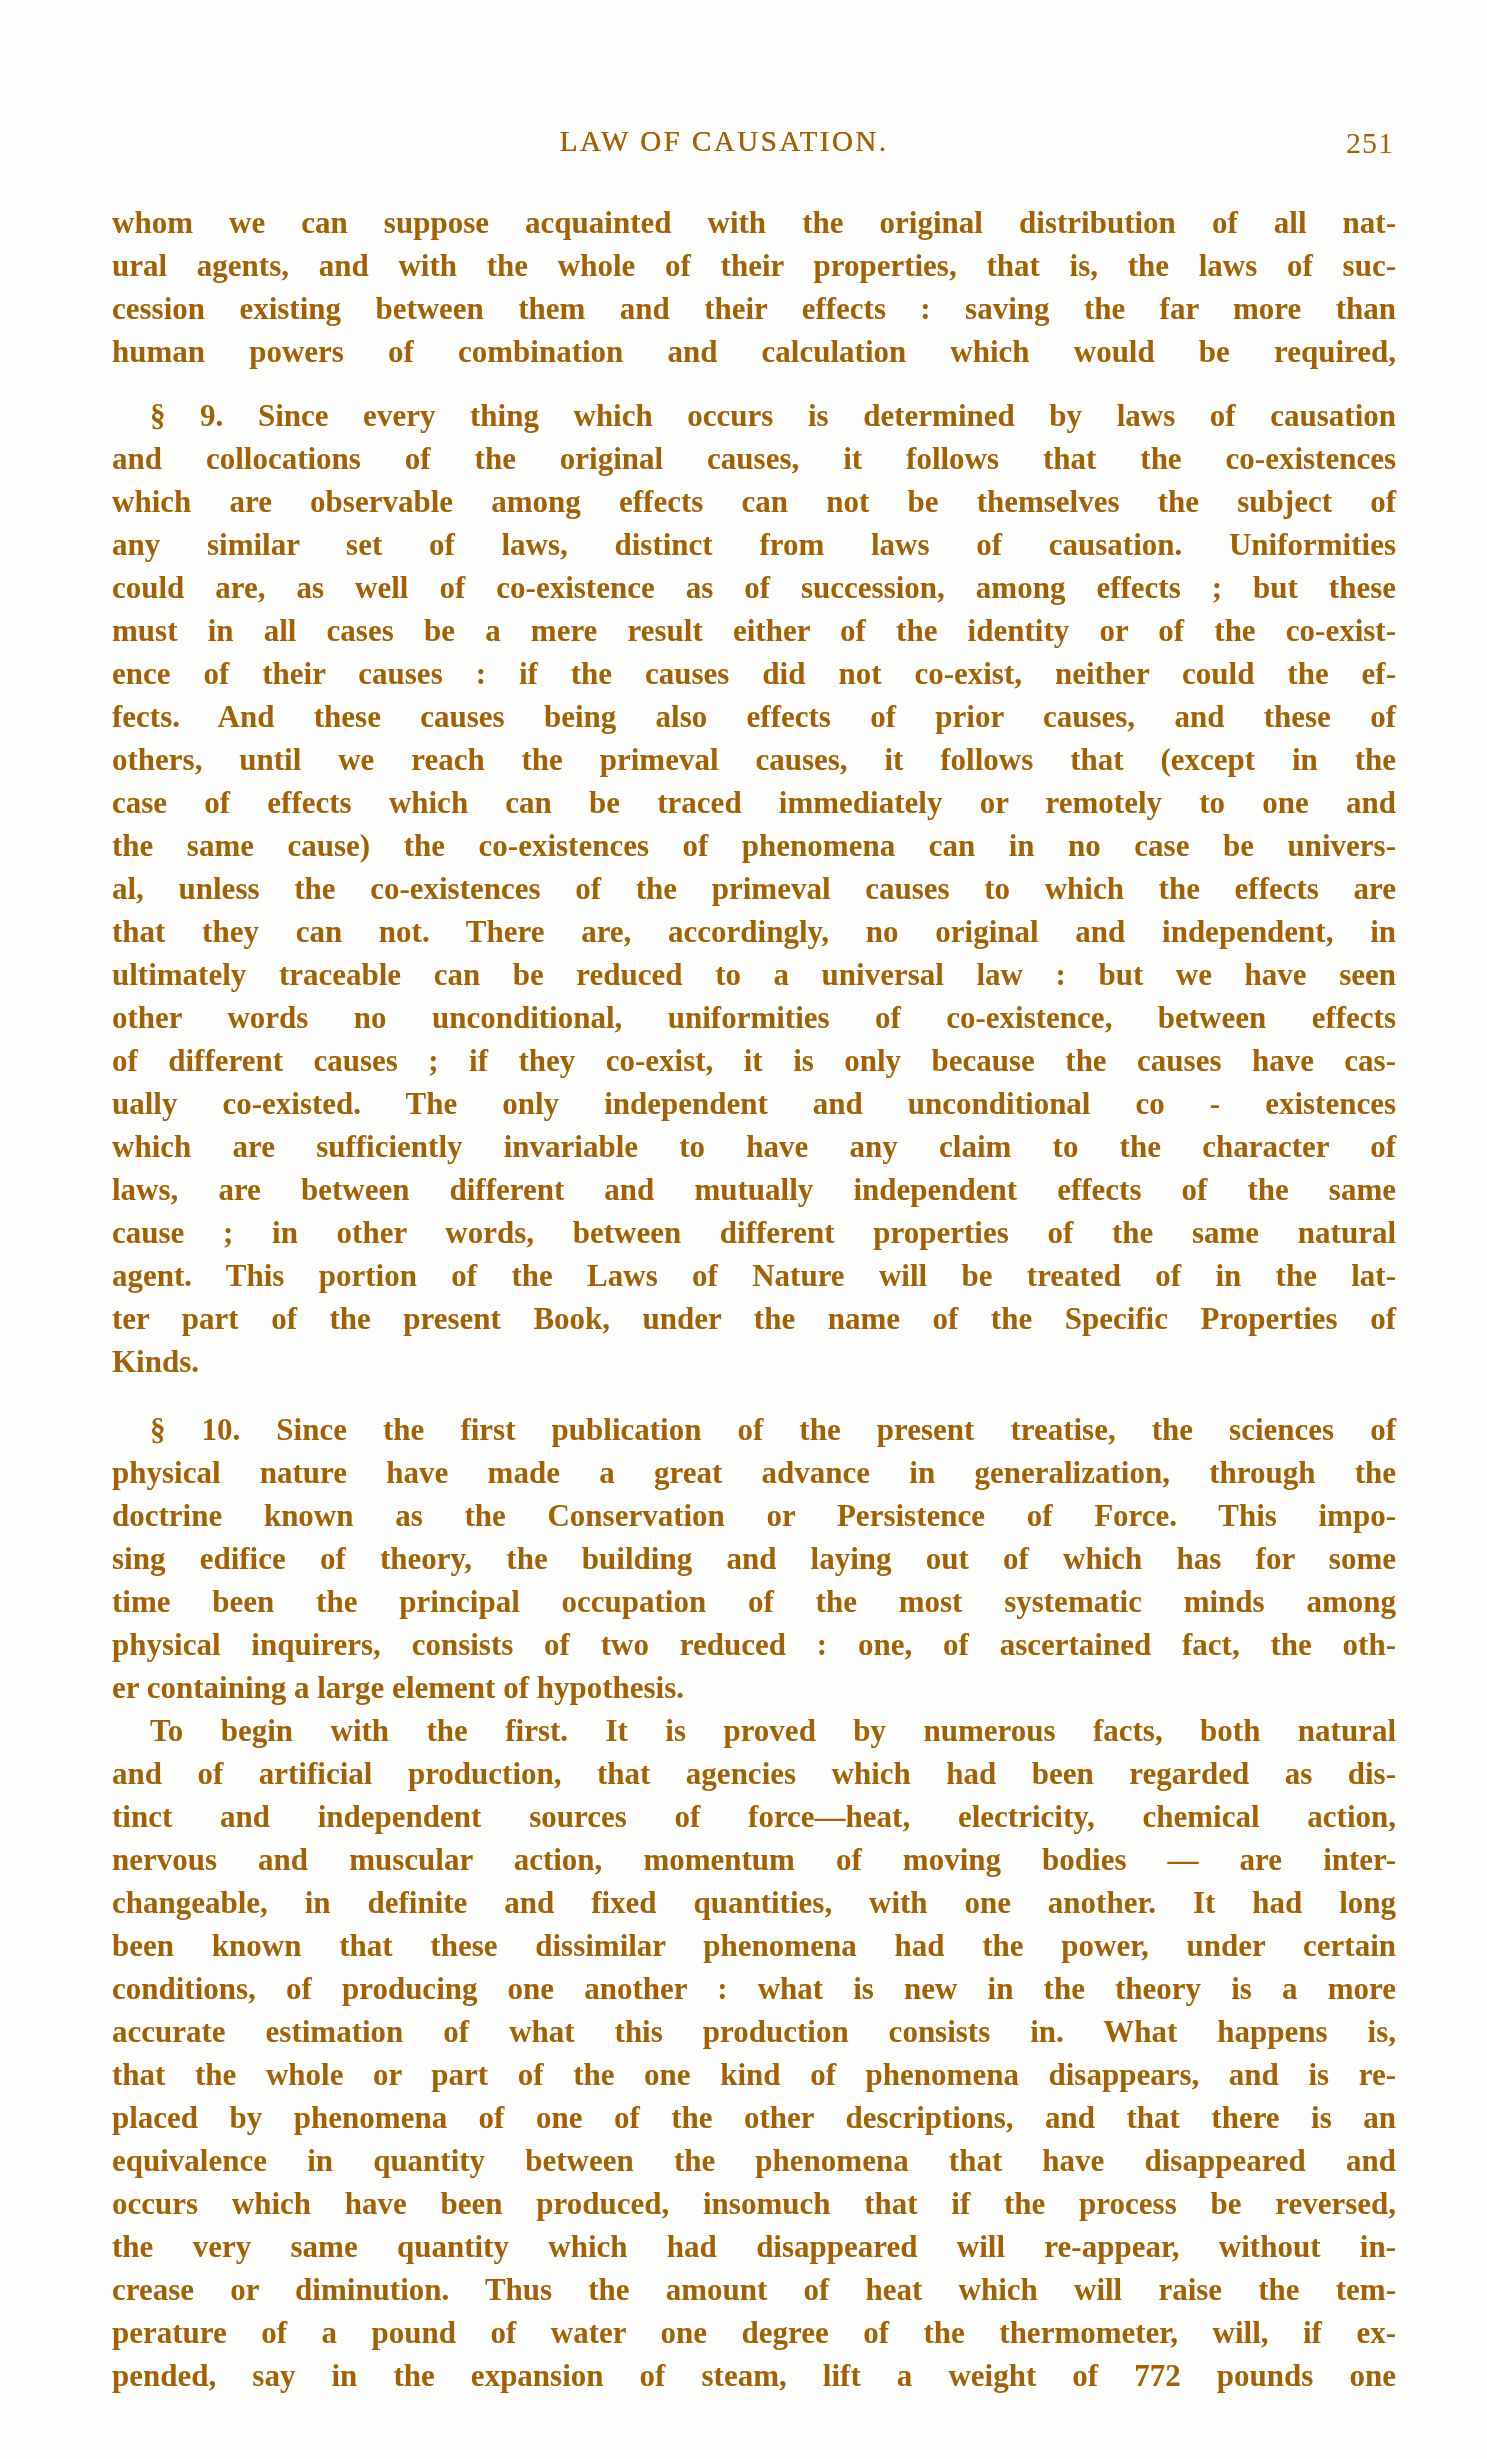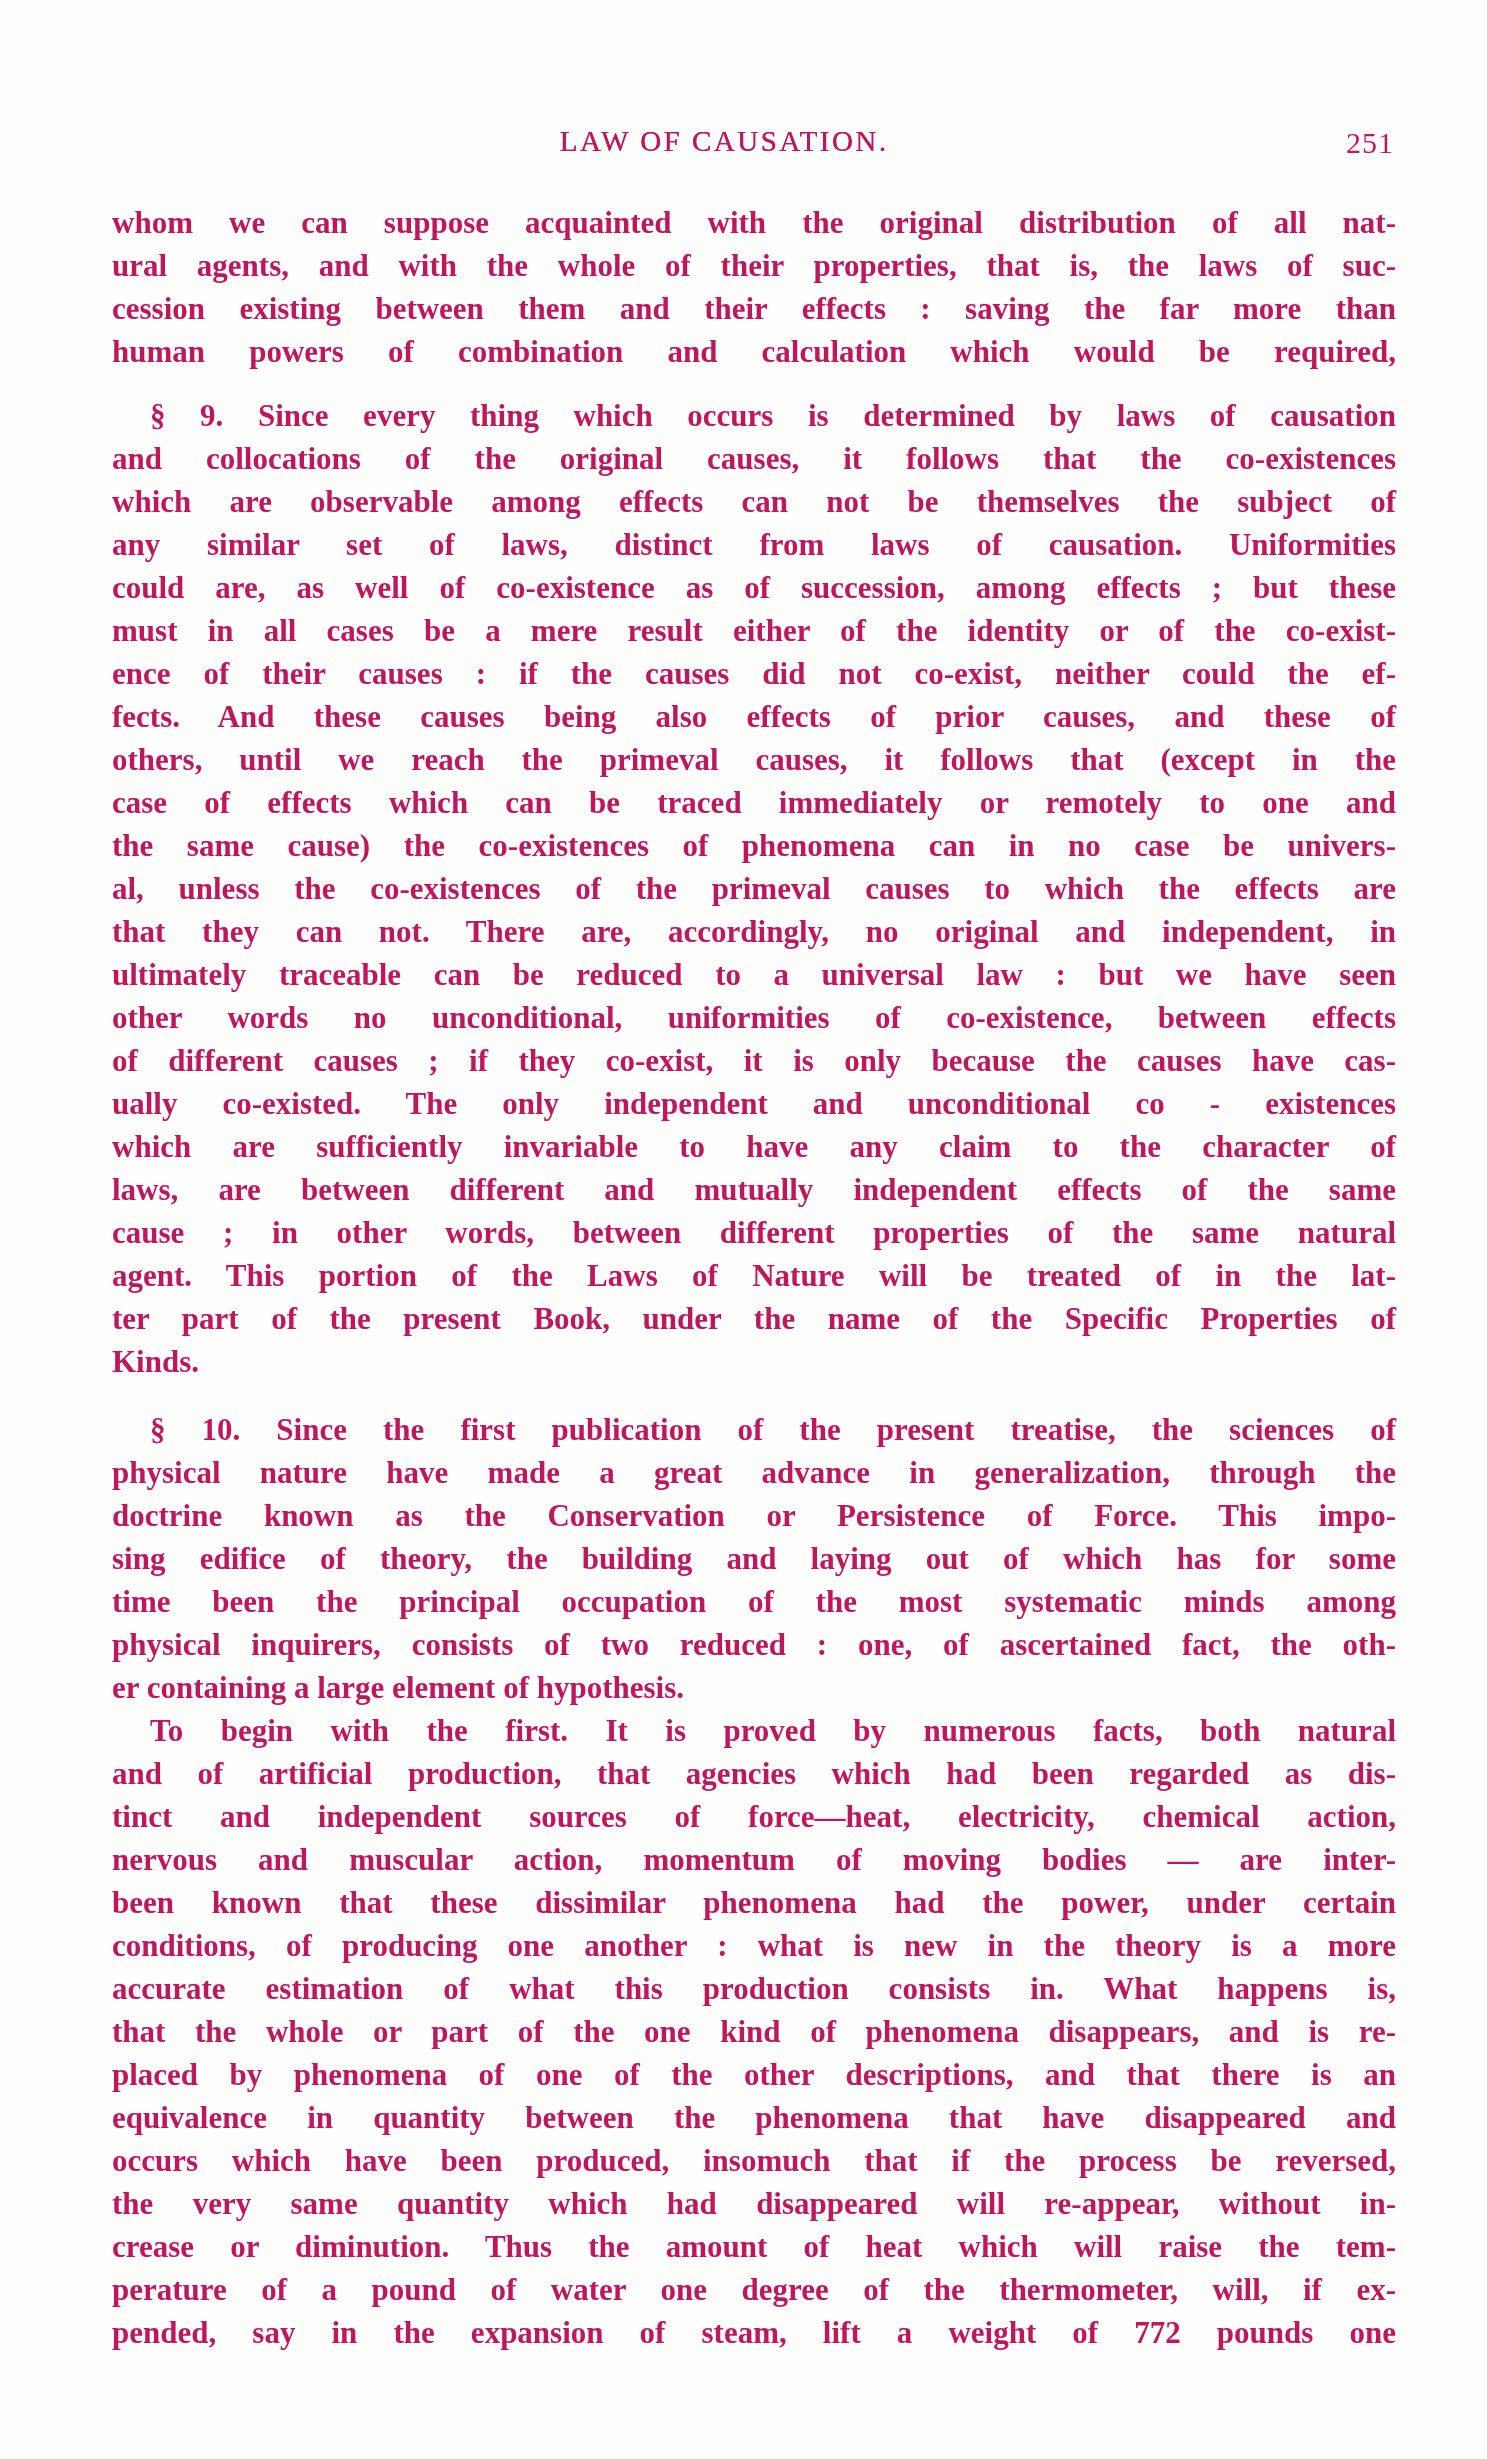--- a/index.html
+++ b/index.html
@@ -6,21 +6,21 @@
     margin: 0;
     padding: 0;
     background: #ffffff;
   }
   .scan {
     position: relative;
     width: 1488px;
     height: 2460px;
     box-sizing: border-box;
     background: #fdfdfb;
-    color: #be185d;
+    color: #a16207;
     font-family: "Liberation Serif", "DejaVu Serif", serif;
     padding: 125px 92px 0 112px;
     overflow: hidden;
   }
   .page-header {
     position: relative;
     height: 42px;
     margin-bottom: 34px;
     font-size: 29px;
   }
@@ -109,20 +109,21 @@
         <div class="line">sing edifice of theory, the building and laying out of which has for some</div>
         <div class="line">time been the principal occupation of the most systematic minds among</div>
         <div class="line">physical inquirers, consists of two reduced : one, of ascertained fact, the oth-</div>
         <div class="line para-end">er containing a large element of hypothesis.</div>
       </div>
       <div class="para">
         <div class="line indent">To begin with the first.  It is proved by numerous facts, both natural</div>
         <div class="line">and of artificial production, that agencies which had been regarded as dis-</div>
         <div class="line">tinct and independent sources of force—heat, electricity, chemical action,</div>
         <div class="line">nervous and muscular action, momentum of moving bodies — are inter-</div>
+        <div class="line">changeable, in definite and fixed quantities, with one another.  It had long</div>
         <div class="line">been known that these dissimilar phenomena had the power, under certain</div>
         <div class="line">conditions, of producing one another : what is new in the theory is a more</div>
         <div class="line">accurate estimation of what this production consists in.  What happens is,</div>
         <div class="line">that the whole or part of the one kind of phenomena disappears, and is re-</div>
         <div class="line">placed by phenomena of one of the other descriptions, and that there is an</div>
         <div class="line">equivalence in quantity between the phenomena that have disappeared and</div>
         <div class="line">occurs which have been produced, insomuch that if the process be reversed,</div>
         <div class="line">the very same quantity which had disappeared will re-appear, without in-</div>
         <div class="line">crease or diminution.  Thus the amount of heat which will raise the tem-</div>
         <div class="line">perature of a pound of water one degree of the thermometer, will, if ex-</div>

